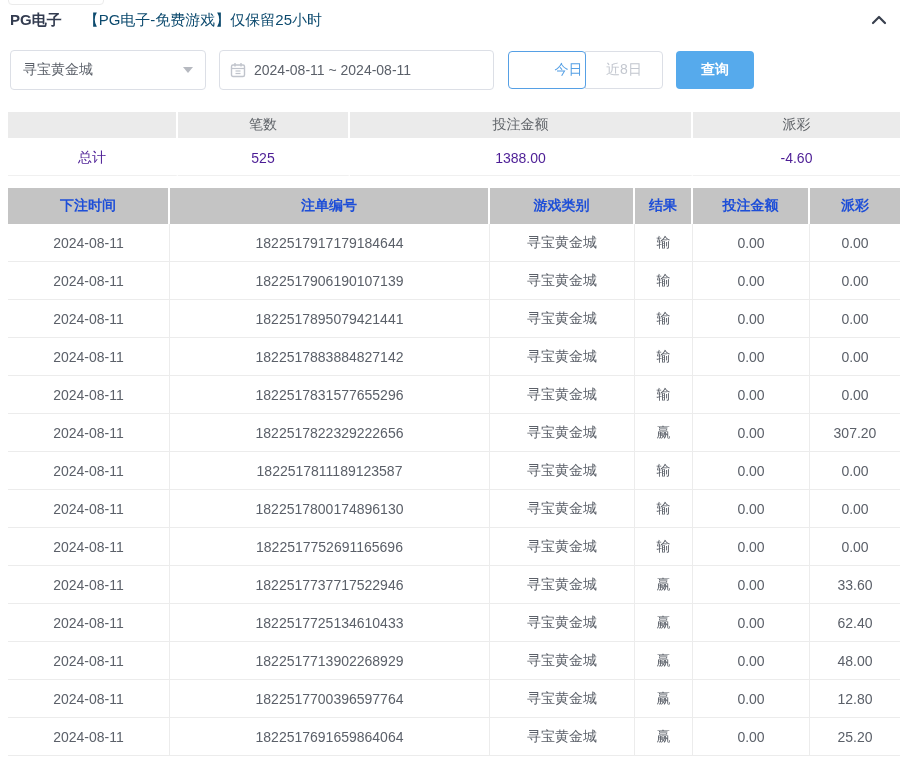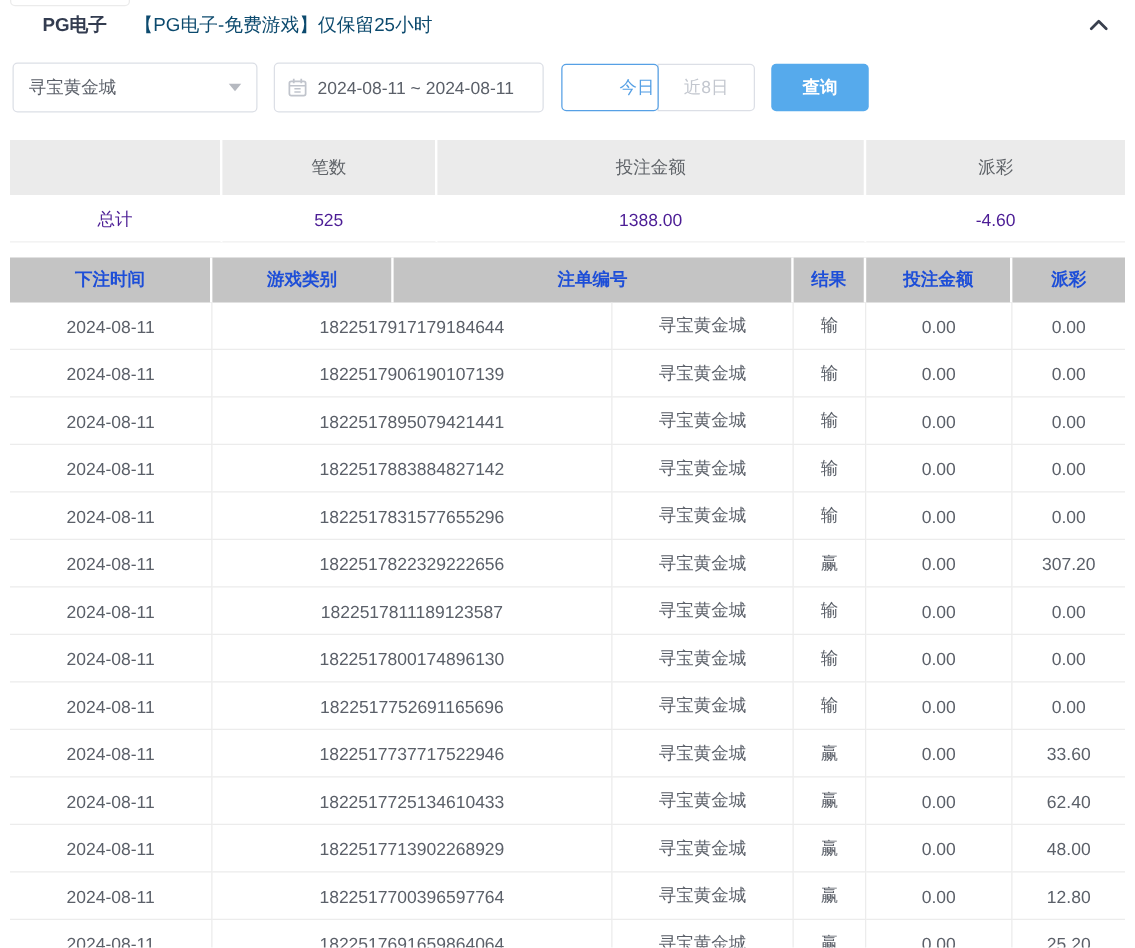--- a/index.html
+++ b/index.html
@@ -5,51 +5,51 @@
   * { margin:0; padding:0; box-sizing:border-box; }
   html,body { width:908px; height:758px; background:#fff; overflow:hidden;
               font-family:"Liberation Sans","DejaVu Sans",sans-serif; color:#5b6069; }
   .panel { position:relative; width:908px; height:758px; background:#fff; }
 
   
   .top-fragment { position:absolute; left:8px; top:-3px; width:96px; height:8px;
                   border:1px solid #ebebeb; border-radius:0 0 4px 4px; }
 
   
-  .panel-header { height:40px; display:flex; align-items:center; padding:0 18px 0 10px;margin-left:24px; }
+  .panel-header { height:40px; display:flex; align-items:center; padding:0 18px 0 10px; }
   .provider-title { font-size:15px; font-weight:bold; color:#333c50; }
   .notice { font-size:15px; font-weight:normal; color:#0c4a6e; margin-left:22px;text-align:center; }
   .spacer { flex:1; }
   .collapse-btn { width:22px; height:22px; display:flex; align-items:center; justify-content:center; cursor:pointer; }
 
   
   .filter-row { margin:10px 10px 0; height:40px; display:flex; align-items:center; }
   .game-select { width:196px; height:40px; border:1px solid #dcdfe6; border-radius:4px;
                  display:flex; align-items:center; padding:0 12px; cursor:pointer; background:#fff; }
   .game-select .sel-text { font-size:14px; color:#5b6069; flex:1; }
   .caret-down { width:0; height:0; border-left:5px solid transparent; border-right:5px solid transparent;
                 border-top:6px solid #b6b9c0; }
-  .date-picker { width:216px; height:40px; border:1px solid #dcdfe6; border-radius:4px;
+  .date-picker { width:275px; height:40px; border:1px solid #dcdfe6; border-radius:4px;
                  display:flex; align-items:center; padding:0 10px; margin-left:13px; background:#fff; cursor:pointer;text-align:right; }
   .date-text { font-size:14px; color:#5b6069; margin-left:8px; white-space:nowrap; }
   .btn-group { display:flex; margin-left:14px; }
   .range-btn { width:78px; height:38px; background:#fff; border:1px solid #dcdfe6; font-size:14px;
                color:#c3c7cf; cursor:pointer; position:relative; }
   .range-btn + .range-btn { margin-left:-1px; }
   .range-btn:first-child { border-radius:4px 0 0 4px; }
   .range-btn:last-child { border-radius:0 4px 4px 0; }
   .range-btn.active { border-color:#56a0e5; color:#56a0e5; z-index:2; border-radius:4px;padding-left:43px; }
   .search-btn { width:78px; height:38px; margin-left:13px; background:#56aaec; border:none; border-radius:4px;
                 color:#fff; font-size:14px; font-weight:bold; cursor:pointer; }
 
   
   .summary-table { margin:22px 8px 0; width:892px; font-size:14px; }
   .sum-row { display:flex; }
   .sum-cell { display:flex; align-items:center; justify-content:center; text-align:center; }
-  .sum-head .sum-cell { height:44px; background:#ebebeb; border-right:2px solid #fff; color:#5f6368; }
+  .sum-head .sum-cell { height:26px; background:#ebebeb; border-right:2px solid #fff; color:#5f6368; }
   .sum-head .sum-cell:last-child { border-right:none; }
   .sum-body .sum-cell { height:38px; background:#fff; border-right:2px solid #fff;
                         border-top:2px solid #fff; border-bottom:1px solid #f0f0f0; color:#4c1d95; }
   .sum-body .sum-cell:last-child { border-right:none; }
   .s0 { width:170px; } .s1 { width:172px; } .s2 { width:343px; } .s3 { width:207px; }
   .neg-red { color:#e25c5c; }
 
   
   .main-table { margin:12px 8px 0; width:892px; font-size:14px; }
   .thead { display:flex; }
@@ -118,22 +118,22 @@
       <div class="sum-cell s0">总计</div>
       <div class="sum-cell s1">525</div>
       <div class="sum-cell s2">1388.00</div>
       <div class="sum-cell s3 neg-red">-4.60</div>
     </div>
   </div>
 
   <div class="main-table">
     <div class="thead">
       <div class="th c0">下注时间</div>
+      <div class="th c1">注单编号</div>
       <div class="th c2">游戏类别</div>
-      <div class="th c1">注单编号</div>
       <div class="th c3">结果</div>
       <div class="th c4">投注金额</div>
       <div class="th c5">派彩</div>
     </div>
     <div>
         <div class="trow">
           <div class="cell c0">2024-08-11</div>
           <div class="cell c1">1822517917179184644</div>
           <div class="cell c2">寻宝黄金城</div>
           <div class="cell c3">输</div>

